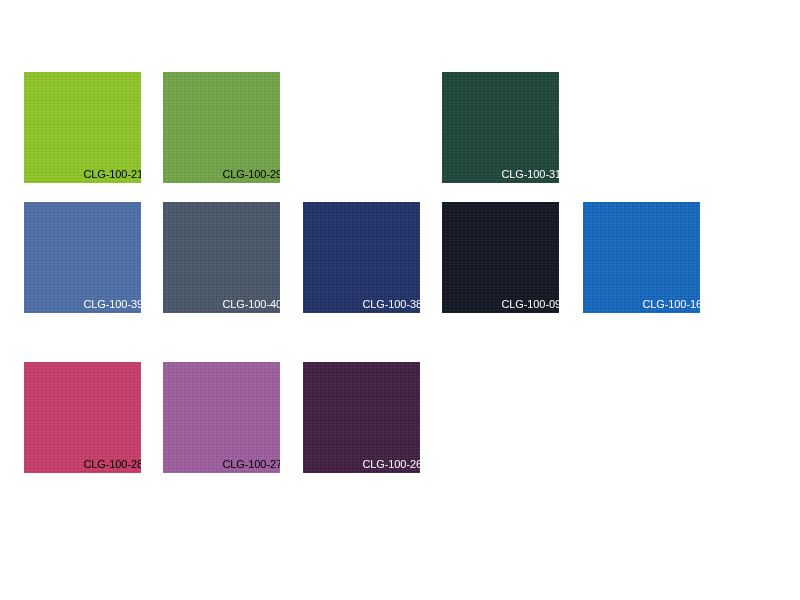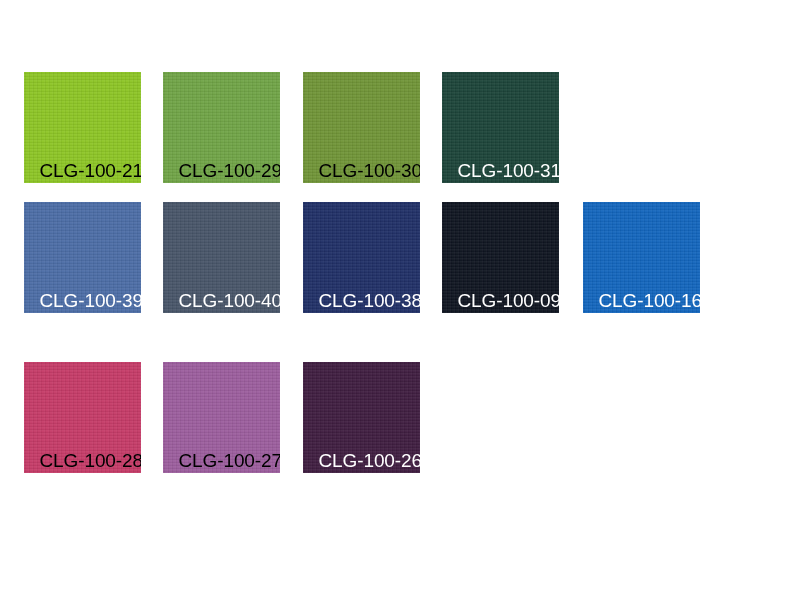--- a/index.html
+++ b/index.html
@@ -65,21 +65,21 @@
   .col-1 { left: 24px; }
   .col-2 { left: 163px; }
   .col-3 { left: 303px; }
   .col-4 { left: 442px; }
   .col-5 { left: 583px; text-align: right; }
 
   .swatch-label {
     position: absolute;
     right: -4px;
     bottom: 3px;
-    font-size: 19px;
+    font-size: 11px;
     font-family: "Liberation Sans", sans-serif;
     letter-spacing: -0.1px;
     white-space: nowrap;
     line-height: 1;
     padding: 0 2px;
   }
 
   .label-dark  { color: #000000; }
   .label-light { color: #ffffff; }
 </style>
@@ -87,23 +87,20 @@
 <body style="background: rgb(255, 255, 255);">
 
 <div id="swatch-board">
 
   <div class="swatch-row" id="row-1">
     <div class="swatch col-1" style="background-color: rgb(140, 196, 37);">
       <span class="swatch-label label-dark">CLG-100-21</span>
     </div>
     <div class="swatch col-2" style="background-color: rgb(111, 163, 69); text-align: right;">
       <span class="swatch-label label-dark">CLG-100-29</span>
-    </div>
-    <div class="swatch col-3" style="background-color: rgb(111, 147, 54);">
-      <span class="swatch-label label-dark">CLG-100-30</span>
     </div>
     <div class="swatch col-4" style="background-color: rgb(27, 67, 56);">
       <span class="swatch-label label-light">CLG-100-31</span>
     </div>
   </div>
 
   <div class="swatch-row" id="row-2">
     <div class="swatch col-1" style="background-color: rgb(75, 108, 165);">
       <span class="swatch-label label-light">CLG-100-39</span>
     </div>

